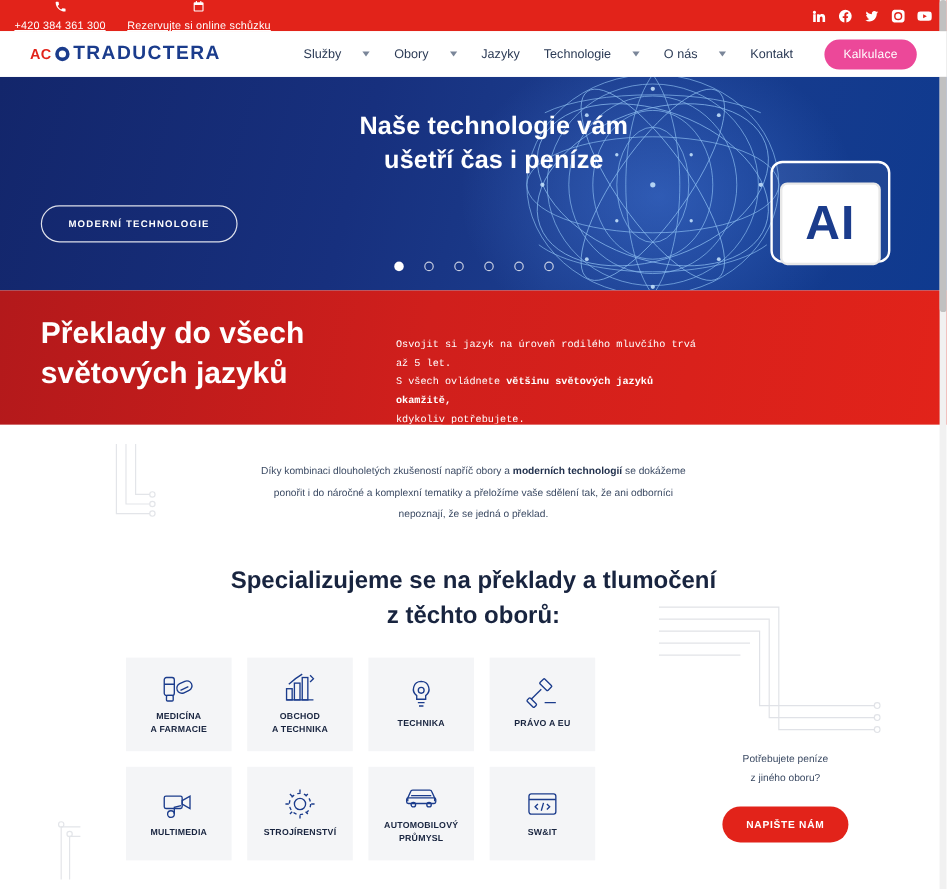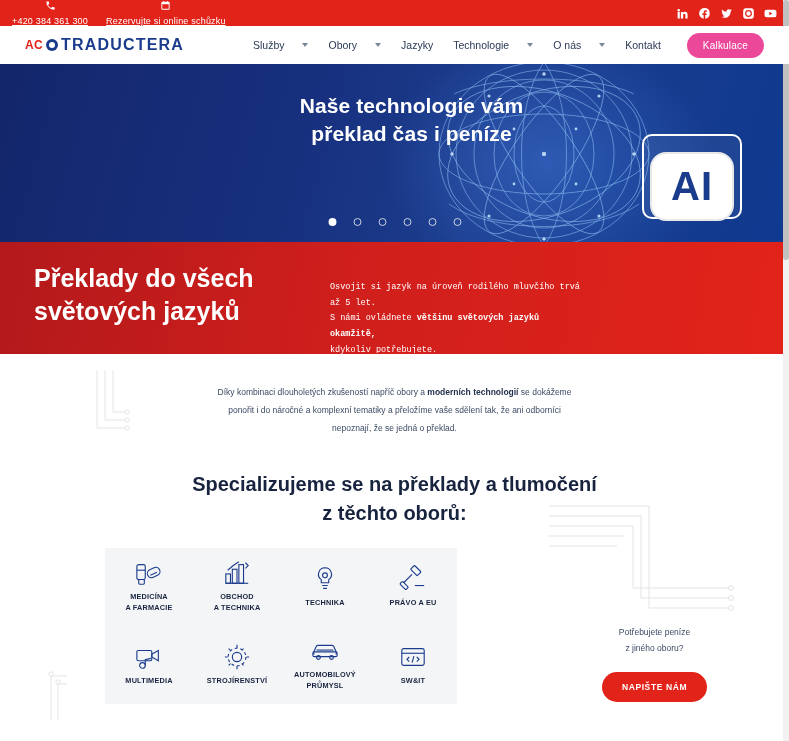--- a/index.html
+++ b/index.html
@@ -79,21 +79,21 @@
     border: 1px solid rgba(255,255,255,.85);
     color: #fff; font-size: 8px; letter-spacing: 1px; font-weight: bold;
     padding: 10px 22px; border-radius: 18px; background: transparent; cursor: pointer;
   }
   .ai-card {
     position: absolute; right: 47px; top: 70px; width: 100px; height: 85px;
     border: 2px solid #ffffff; border-radius: 10px; background: rgba(255,255,255,.06);
     display:flex; align-items:center; justify-content:center;
   }
   .ai-card-inner {
-    width: 84px; height: 69px; border: 2px solid #e8e8e8; border-radius: 16px;
+    width: 84px; height: 69px; border: 2px solid #e8e8e8; border-radius: 6px;
     display:flex; align-items:center; justify-content:center;
     color:#1b3c8c; font-size: 40px; font-weight: bold; letter-spacing: 1px;
     background:#fff;
     margin-top:20px;
   }
   .dots { position: absolute; left: 50%; transform: translateX(-50%); bottom: 16px; display: flex; gap: 17px; z-index: 4;}
   .dot { width: 8px; height: 8px; border-radius: 50%; border: 1px solid rgba(255,255,255,.75); background: transparent; cursor:pointer;}
   .dot.active { background: #fff; }
 
   
@@ -131,21 +131,21 @@
     text-align: center;
     font-size: 20px;
     color: #18243f;
     font-weight: bold;
     line-height: 1.45;
     margin-top: 32px;
   }
 
   
   .cards-wrap { position: relative; margin-top: 20px; padding-left: 105px; }
-  .cards-grid { display: grid; grid-template-columns: repeat(4, 88px); }
+  .cards-grid { display: grid; grid-template-columns: repeat(4, 88px); gap: 13px; }
   .card {
     width: 88px; height: 78px; background: #f4f5f7;
     display: flex; flex-direction: column; align-items: center; justify-content: center;
     gap: 5px; cursor: pointer;
   }
   .card-icon { width: 30px; height: 28px; display:flex; align-items:center; justify-content:center; }
   .card-label {
     font-size: 7.3px; font-weight: bold; color: #18243f; text-align: center; line-height: 1.45;
     letter-spacing: .2px; white-space: pre-line;
   }
@@ -280,22 +280,23 @@
           <circle cx="120" cy="95" r="1.4"></circle>
         <circle cx="182" cy="95" r="1.4"></circle>
           <circle cx="120" cy="150" r="1.4"></circle>
         <circle cx="182" cy="150" r="1.4"></circle>
       </g>
     </svg>
 
     <div class="hero-inner">
       <h1>
         <span>Naše technologie vám</span><br>
-        <span>překlad čas i peníze</span>
+        <span>ušetří čas i peníze</span>
       </h1>
+      <button class="hero-btn">MODERNÍ TECHNOLOGIE</button>
     </div>
 
     <div class="ai-card">
       <div class="ai-card-inner">AI</div>
     </div>
 
     <div class="dots">
       <span class="dot active"></span>
       <span class="dot"></span>
       <span class="dot"></span>
@@ -305,21 +306,21 @@
     </div>
   </div>
 
   <div class="redband">
     <h2>
       <span>Překlady do všech</span><br>
       <span>světových jazyků</span>
     </h2>
     <div class="redband-text">
       <div>Osvojit si jazyk na úroveň rodilého mluvčího trvá až 5 let.</div>
-      <div><span>S námi ovládnete </span><b>většinu světových jazyků okamžitě,</b></div>
+      <div><span>S všech ovládnete </span><b>většinu světových jazyků okamžitě,</b></div>
       <div>kdykoliv potřebujete.</div>
     </div>
     <div class="red-arrow"></div>
   </div>
 
   <div class="intro">
     <svg class="circuit-left" width="60" height="70" viewBox="0 0 60 70">
       <g stroke="#c8ccd4" stroke-width="1" fill="none">
         <path d="M2 2 L2 60 L30 60"></path>
         <path d="M10 2 L10 52 L30 52"></path>

